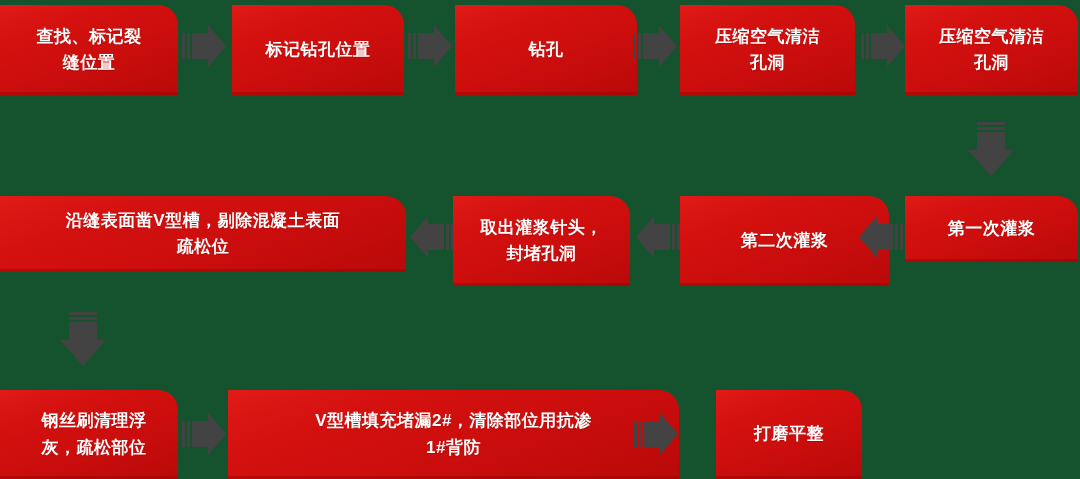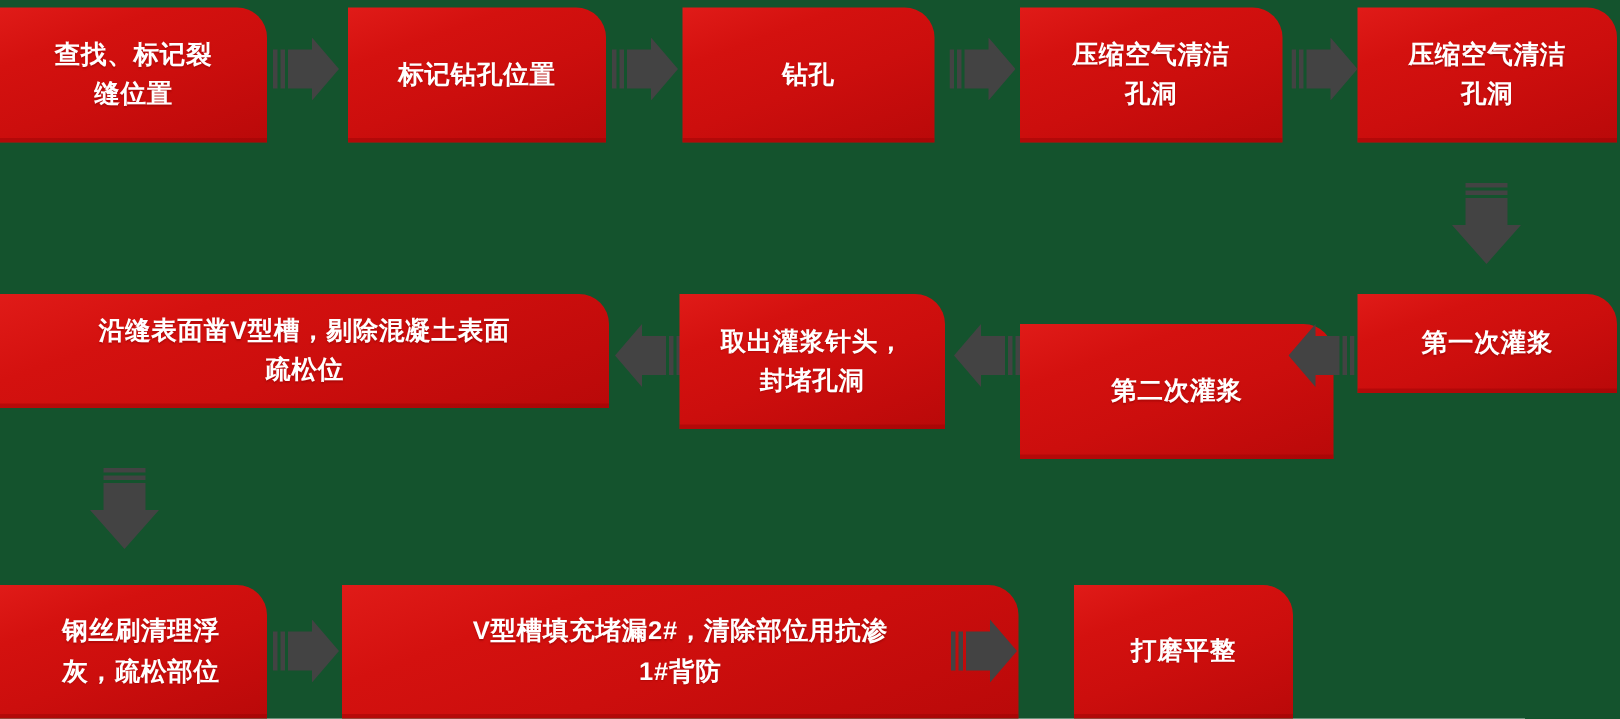--- a/index.html
+++ b/index.html
@@ -82,21 +82,21 @@
   </div>
 
   <div class="arrow" style="left:408px; top:25px; width:44px; height:42px;">
     <svg width="44" height="42" viewBox="0 0 44 42" xmlns="http://www.w3.org/2000/svg">
       <rect x="0" y="8" width="3" height="26" fill="#434343"></rect>
       <rect x="5" y="8" width="3" height="26" fill="#434343"></rect>
       <path d="M10 8 L26 8 L26 0 L44 21 L26 42 L26 34 L10 34 Z" fill="#434343"></path>
     </svg>
   </div>
 
-  <div class="node" style="left:455px; top:5px; width:168px; height:90px;">
+  <div class="node" style="left:455px; top:5px; width:182px; height:90px;">
     <span class="label nowrap-break">钻孔</span>
   </div>
 
   <div class="arrow" style="left:633px; top:25px; width:44px; height:42px;">
     <svg width="44" height="42" viewBox="0 0 44 42" xmlns="http://www.w3.org/2000/svg">
       <rect x="0" y="8" width="3" height="26" fill="#434343"></rect>
       <rect x="5" y="8" width="3" height="26" fill="#434343"></rect>
       <path d="M10 8 L26 8 L26 0 L44 21 L26 42 L26 34 L10 34 Z" fill="#434343"></path>
     </svg>
   </div>
@@ -146,21 +146,21 @@
   </div>
 
   <div class="arrow" style="left:636px; top:216px; width:44px; height:42px;">
     <svg width="44" height="42" viewBox="0 0 44 42" xmlns="http://www.w3.org/2000/svg">
       <path d="M34 8 L18 8 L18 0 L0 21 L18 42 L18 34 L34 34 Z" fill="#434343"></path>
       <rect x="36" y="8" width="3" height="26" fill="#434343"></rect>
       <rect x="41" y="8" width="3" height="26" fill="#434343"></rect>
     </svg>
   </div>
 
-  <div class="node" style="left:680px; top:196px; width:209px; height:90px;margin-top:20px;">
+  <div class="node" style="left:680px; top:196px; width:209px; height:90px;">
     <span class="label nowrap-break">第二次灌浆</span>
   </div>
 
   <div class="arrow" style="left:859px; top:216px; width:44px; height:42px;">
     <svg width="44" height="42" viewBox="0 0 44 42" xmlns="http://www.w3.org/2000/svg">
       <path d="M34 8 L18 8 L18 0 L0 21 L18 42 L18 34 L34 34 Z" fill="#434343"></path>
       <rect x="36" y="8" width="3" height="26" fill="#434343"></rect>
       <rect x="41" y="8" width="3" height="26" fill="#434343"></rect>
     </svg>
   </div>

